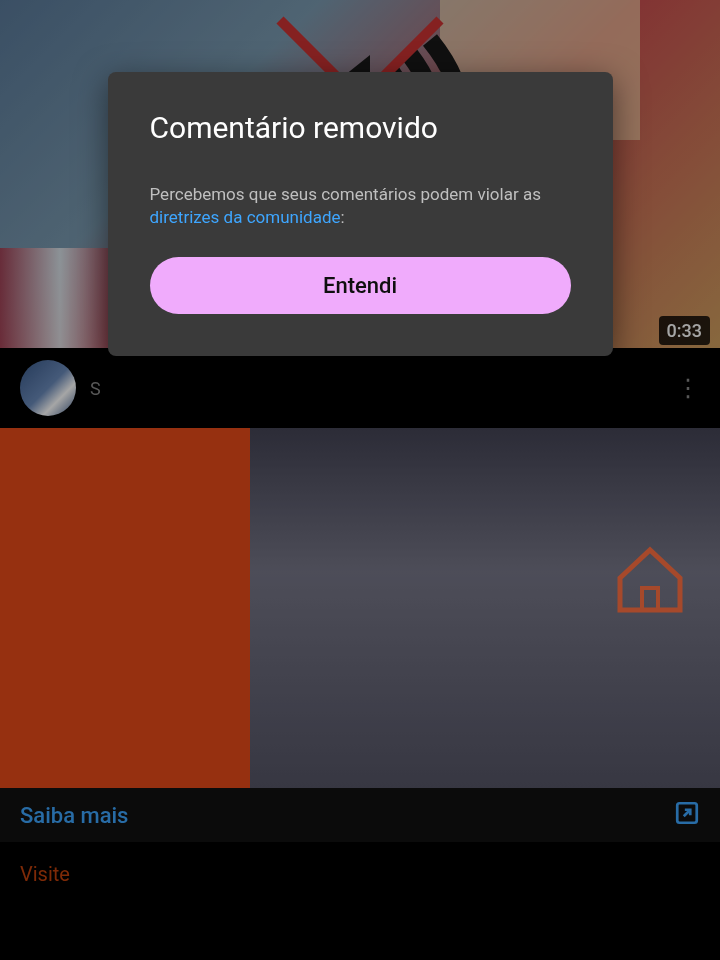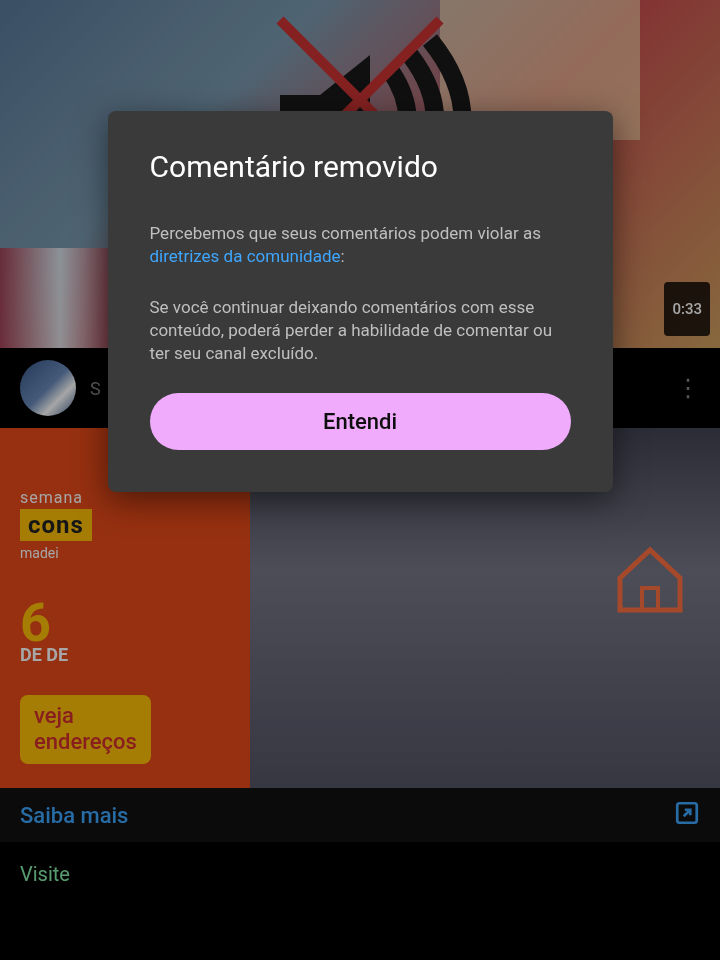--- a/index.html
+++ b/index.html
@@ -57,27 +57,27 @@
       position: absolute;
       top: 0;
       left: 50%;
       transform: translateX(-50%);
       width: 200px;
       height: 200px;
     }
     
     .timestamp {
       position: absolute;
-      bottom: 12px;
+      bottom: 3px;
       right: 10px;
       background: rgba(0,0,0,0.8);
       color: #fff;
-      padding: 18px 8px;
+      padding: 4px 8px;
       border-radius: 4px;
-      font-size: 15px;
+      font-size: 18px;
       font-weight: 500;
     }
     
     .channel-bar {
       background: #000;
       height: 80px;
       display: flex;
       align-items: center;
       padding: 0 20px;
       position: relative;
@@ -198,35 +198,35 @@
       font-weight: 500;
     }
     
     .external-icon {
       color: #3ea6ff;
     }
     
     .footer-text {
       background: #000;
       padding: 20px;
-      color: #86efac;
+      color: #c2410c;
       font-size: 20px;
     }
     
     .modal-overlay {
       position: absolute;
       top: 0;
       left: 0;
       width: 100%;
       height: 100%;
       background: rgba(0,0,0,0.35);
       display: flex;
       align-items: flex-start;
       justify-content: center;
-      padding-top: 111px;
+      padding-top: 72px;
     }
     
     .modal {
       background: #3a3a3a;
       width: 505px;
       border-radius: 8px;
       padding: 38px 42px 42px 42px;
       box-shadow: 0 8px 32px rgba(0,0,0,0.5);
     }
     
@@ -294,31 +294,20 @@
 
 <div class="ad-banner">
   <div class="ad-store">
     <div class="ad-house-icon">
       <svg viewBox="0 0 80 80">
         <path d="M 10 40 L 40 12 L 70 40 L 70 72 L 10 72 Z" stroke="#ff7043" stroke-width="5" fill="none"></path>
         <rect x="32" y="50" width="16" height="22" stroke="#ff7043" stroke-width="4" fill="none"></rect>
       </svg>
     </div>
   </div>
-  <div class="ad-left">
-    <div class="ad-semana">semana</div>
-    <div class="ad-cons">cons</div>
-    <div class="ad-madeira">madei</div>
-    <div class="ad-60">6</div>
-    <div class="ad-dede">DE DE</div>
-    <div class="ad-button">
-      <span>veja</span><br>
-      <span>endereços</span>
-    </div>
-  </div>
 </div>
 
 <div class="learn-more-bar">
   <span class="learn-more-text">Saiba mais</span>
   <span class="external-icon">
     <svg width="26" height="26" viewBox="0 0 24 24" fill="none" stroke="#3ea6ff" stroke-width="2.5">
       <rect x="3" y="3" width="18" height="18" rx="2"></rect>
       <path d="M 9 15 L 15 9 M 10 9 L 15 9 L 15 14"></path>
     </svg>
   </span>
@@ -326,17 +315,16 @@
 
 <div class="footer-text">Visite</div>
 
 <div class="modal-overlay">
   <div class="modal">
     <h2 class="modal-title">Comentário removido</h2>
     <div class="modal-body">
       <p>
         <span>Percebemos que seus comentários podem violar as </span><span class="modal-link">diretrizes da comunidade</span><span>:</span>
       </p>
-      <p>Se você continuar deixando comentários com esse conteúdo, poderá perder a habilidade de comentar ou ter seu canal excluído.</p>
     </div>
     <div class="modal-button">Entendi</div>
   </div>
 </div>
 
 </body></html>

